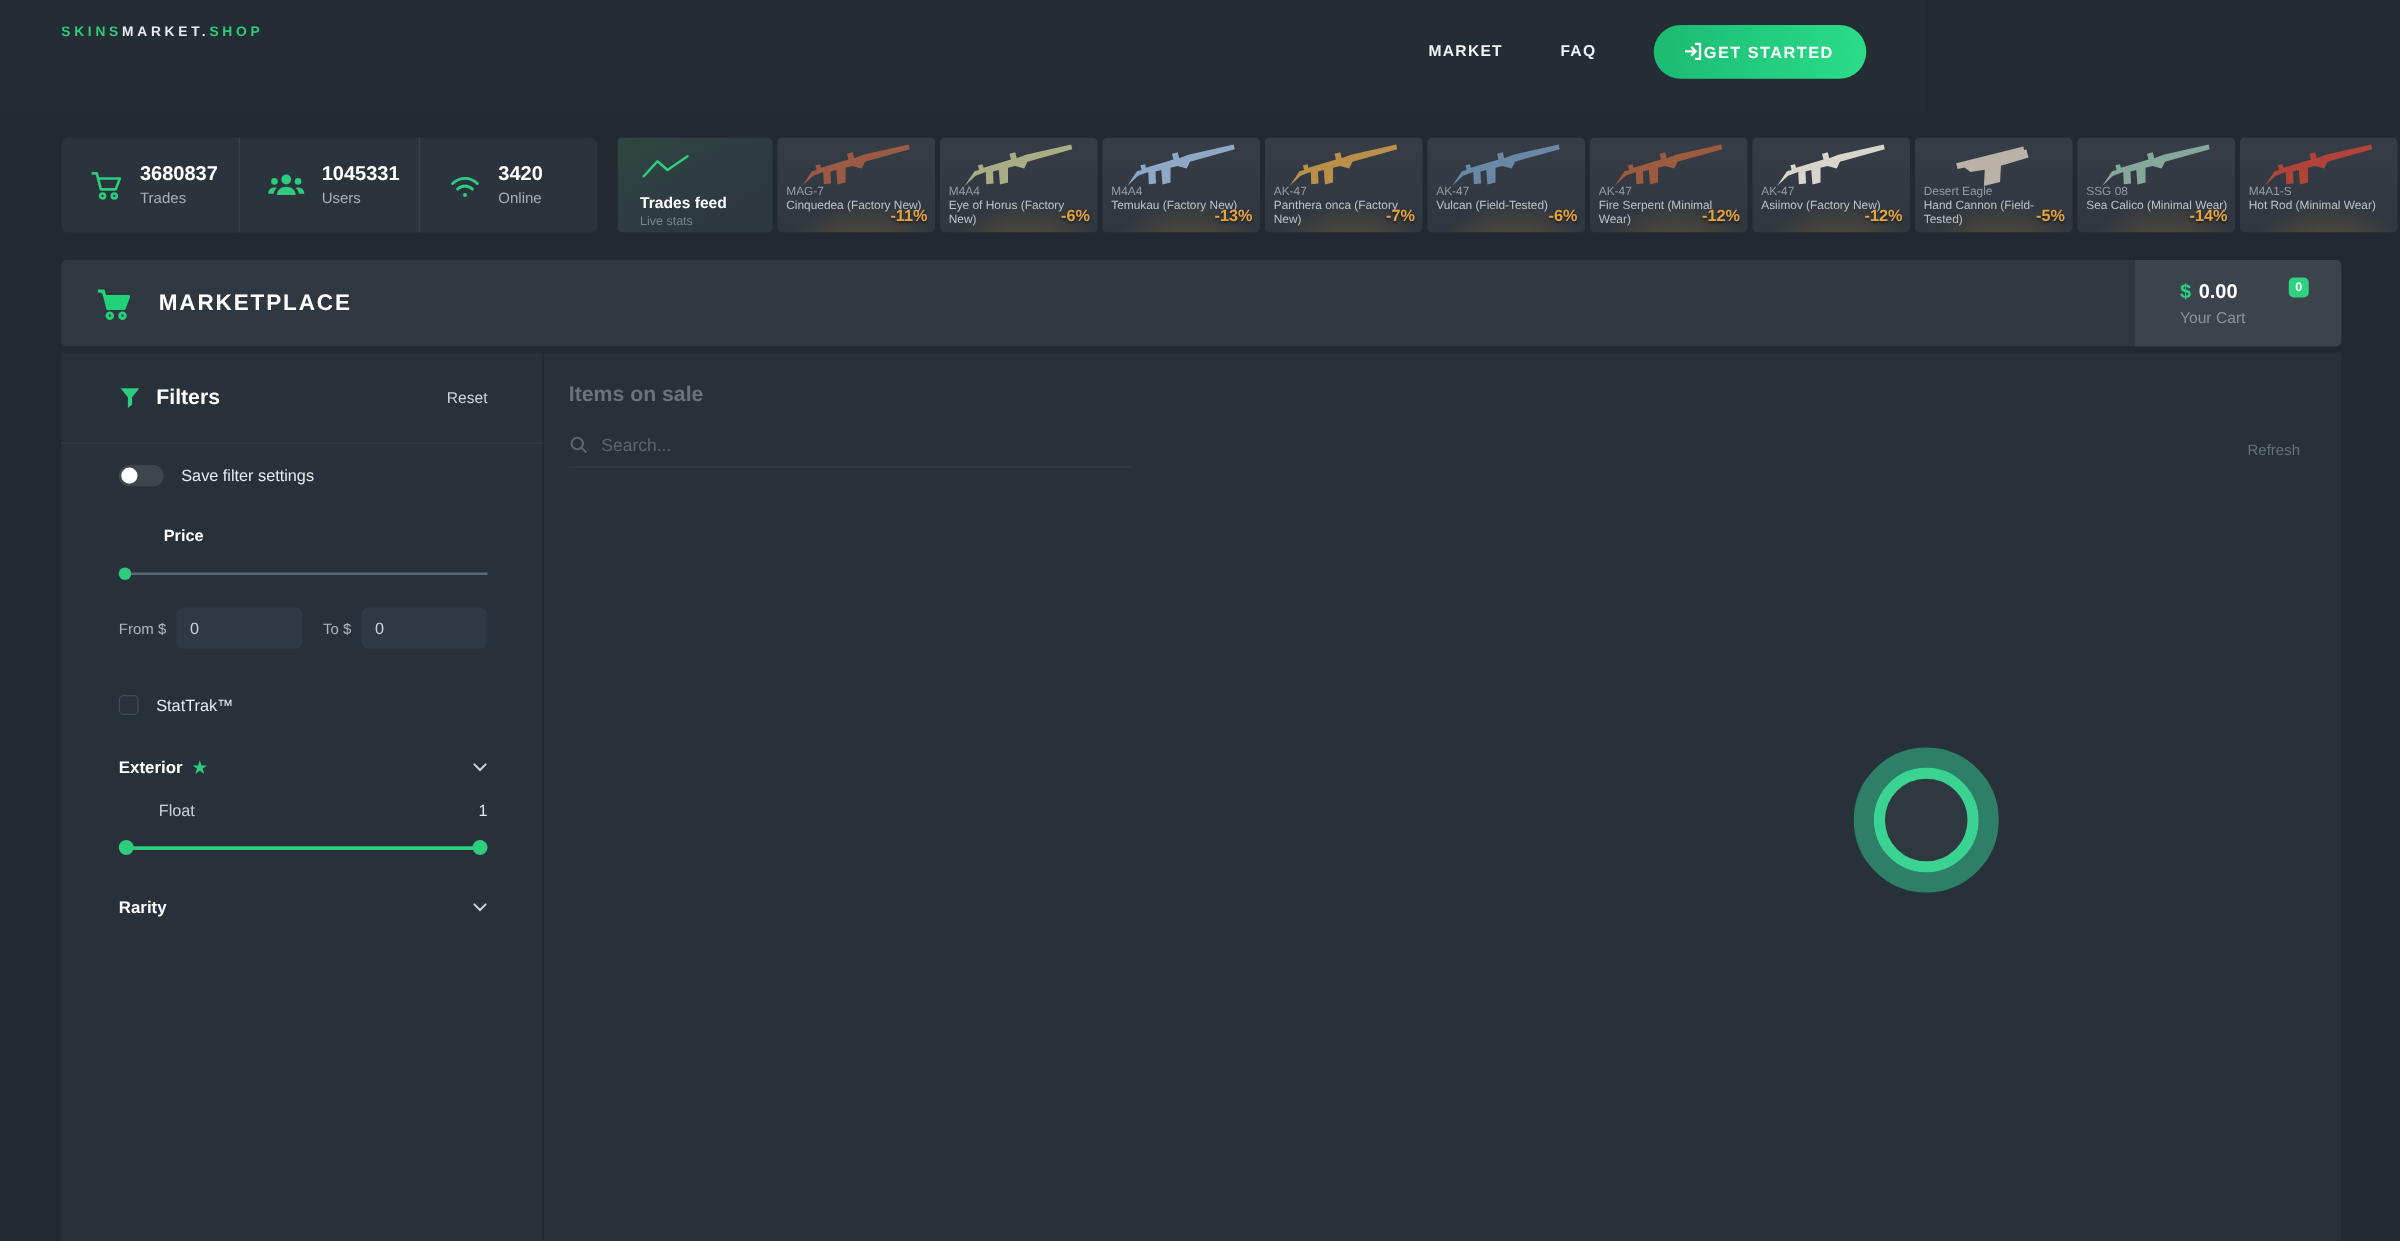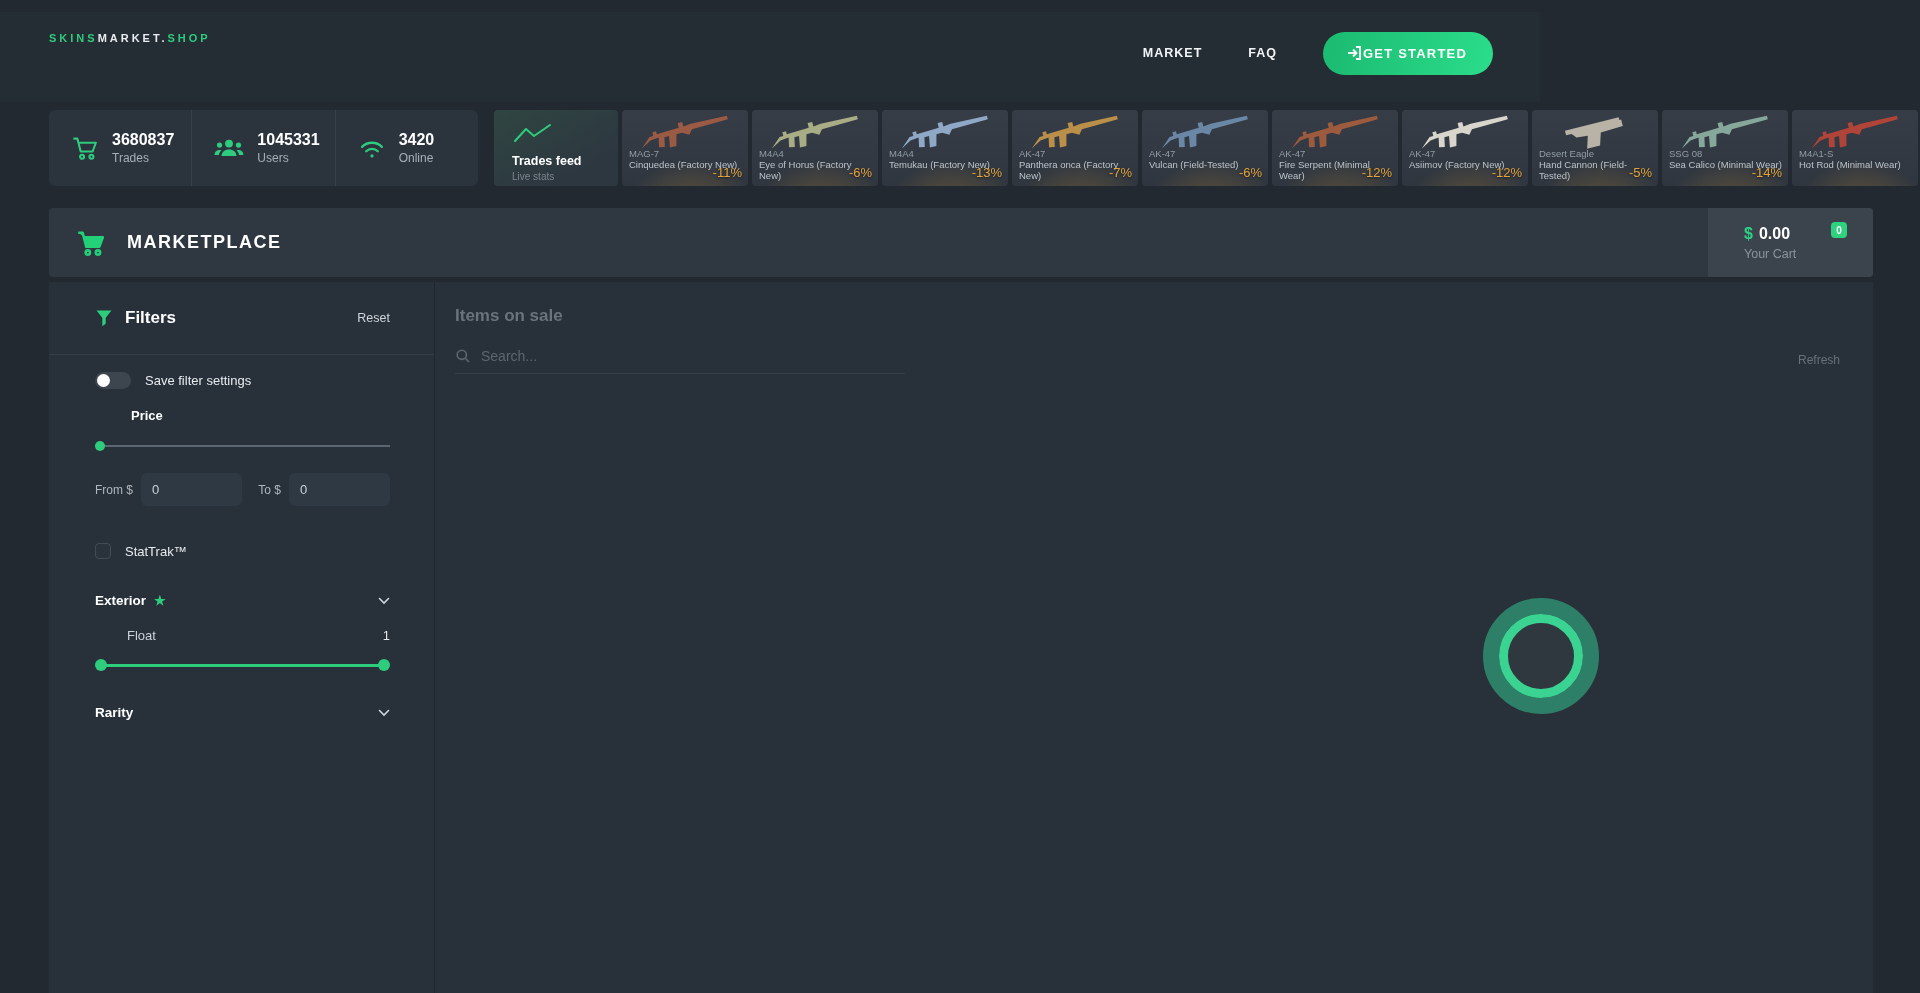--- a/index.html
+++ b/index.html
@@ -1,21 +1,21 @@
 <!DOCTYPE html>
 <html><head>
 <meta charset="utf-8">
 <style>
   * { margin:0; padding:0; box-sizing:border-box; }
   html,body { width:1920px; height:993px; overflow:hidden; }
   body { font-family:"Liberation Sans", sans-serif; background:#20262e; color:#e6eaee; }
   .page { position:relative; width:1920px; height:993px; background:#222931; }
 
   
-  .navbar { position:absolute; left:0; top:0; width:1540px; height:90px; background:#242c34;margin-top:12px; }
+  .navbar { position:absolute; left:0; top:0; width:1540px; height:90px; background:#242c34; }
   .logo { position:absolute; left:49px; top:20px; font-size:11px; font-weight:bold; letter-spacing:3px; white-space:nowrap; }
   .logo .lg { color:#2ecc7d; } .logo .lw { color:#e8ecef; }
   .nav-right { position:absolute; right:47px; top:0; height:82px; display:flex; align-items:center; gap:46px; }
   .nav-link { font-size:12.5px; font-weight:bold; letter-spacing:1px; color:#f2f5f7; cursor:pointer; }
   .cta-btn { display:flex; align-items:center; gap:0; height:43px; padding:0 26px 0 22px; border:none; border-radius:22px;
              background:linear-gradient(100deg,#1bba71,#2bdd8a); color:#fff; font-family:inherit;
              font-size:13px; font-weight:bold; letter-spacing:1.2px; cursor:pointer; }
 
   
   .stats-panel { position:absolute; left:49px; top:110px; width:429px; height:76px; background:#2b333d; border-radius:6px; display:flex; }
@@ -31,21 +31,21 @@
   .feed-sub { font-size:10px; color:#7b848d; margin-top:3px; }
 
   .trade-card { flex:0 0 126px; position:relative; border-radius:4px; overflow:hidden;
                 background:linear-gradient(180deg,#363d46,#2f363f); cursor:pointer; }
   .trade-card::after { content:""; position:absolute; left:0; right:0; bottom:-18px; height:46px;
                 background:radial-gradient(ellipse at 55% 100%, rgba(214,150,48,0.30), rgba(214,150,48,0) 65%); pointer-events:none; }
   .gun-wrap { position:absolute; left:14px; top:2px; width:98px; height:42px; transform:rotate(-14deg); }
   .tc-text { position:absolute; left:7px; top:38px; right:4px; line-height:11px; }
   .tc-weapon { font-size:9.5px; color:#939da6; }
   .tc-skin { font-size:9.5px; color:#bcc4cb; }
-  .tc-disc { position:absolute; right:6px; bottom:6px; font-size:13px; font-weight:normal; color:#e5a33c; z-index:2; text-shadow:0 1px 2px rgba(0,0,0,.5); }
+  .tc-disc { position:absolute; right:6px; bottom:6px; font-size:13px; font-weight:bold; color:#e5a33c; z-index:2; text-shadow:0 1px 2px rgba(0,0,0,.5); }
 
   
   .market-bar { position:absolute; left:49px; right:47px; top:208px; height:69px; background:#2f3740; border-radius:4px; display:flex; align-items:center; }
   .market-left { display:flex; align-items:center; gap:20px; padding-left:26px; }
   .market-title { font-size:18px; font-weight:bold; letter-spacing:1.5px; color:#fff; }
   .cart-panel { position:absolute; right:0; top:0; bottom:0; width:165px; background:#3b434d; border-radius:0 4px 4px 0;
                 display:flex; flex-direction:column; justify-content:center; padding-left:36px; cursor:pointer; }
   .cart-amount { font-size:16px; font-weight:bold; color:#fff; }
   .cart-amount .cur { color:#2bd185; margin-right:6px; }
   .cart-label { font-size:12.5px; color:#8b939c; margin-top:4px; }
@@ -58,21 +58,21 @@
   .filters-head { height:73px; display:flex; align-items:center; justify-content:space-between;
                   border-bottom:1px solid rgba(255,255,255,0.06); margin:0 -44px 0 -46px; padding:0 44px 0 46px; }
   .filters-title { display:flex; align-items:center; gap:12px; font-size:17px; font-weight:bold; color:#fff; }
   .reset-btn { font-size:12.5px; color:#cfd5db; background:none; border:none; font-family:inherit; cursor:pointer; }
 
   .toggle-row { margin-top:17px; display:flex; align-items:center; gap:14px; }
   .toggle { width:36px; height:17px; border-radius:9px; background:#3d454f; position:relative; cursor:pointer; }
   .toggle-knob { position:absolute; left:2px; top:2px; width:13px; height:13px; border-radius:50%; background:#fff; }
   .toggle-label { font-size:13px; color:#e8ecef; }
 
-  .f-section-label { margin-top:19px; font-size:13px; font-weight:bold; color:#fff;padding-left:36px; }
+  .f-section-label { margin-top:32px; font-size:13px; font-weight:bold; color:#fff;padding-left:36px; }
   .price-slider { margin-top:17px; position:relative; height:12px; }
   .price-slider .track { position:absolute; left:0; right:0; top:5px; height:2px; background:#5d6771; }
   .price-slider .dot { position:absolute; left:0; top:1px; width:10px; height:10px; border-radius:50%; background:#2ecc7d; cursor:pointer; }
 
   .range-inputs { margin-top:21px; display:flex; align-items:center; }
   .ri-label { font-size:12px; color:#aeb6be; margin-right:8px; white-space:nowrap; }
   .ri-input { width:101px; height:33px; background:#2f3944; border:none; border-radius:6px; color:#cdd3d9;
               font-family:inherit; font-size:13px; padding-left:11px; }
   .ri-gap { width:19px; }
 

